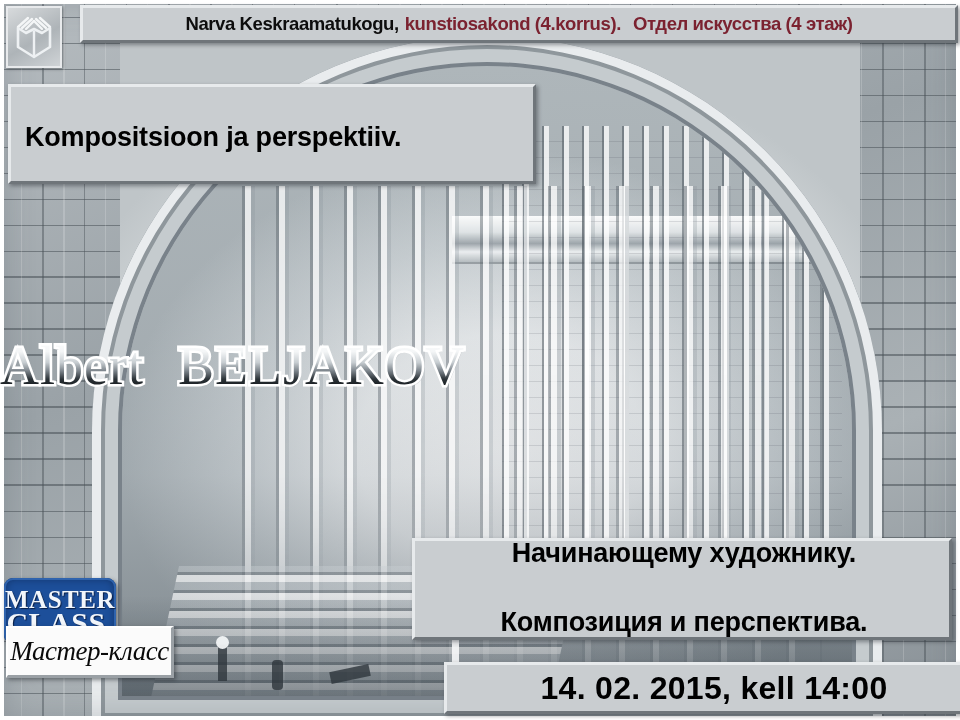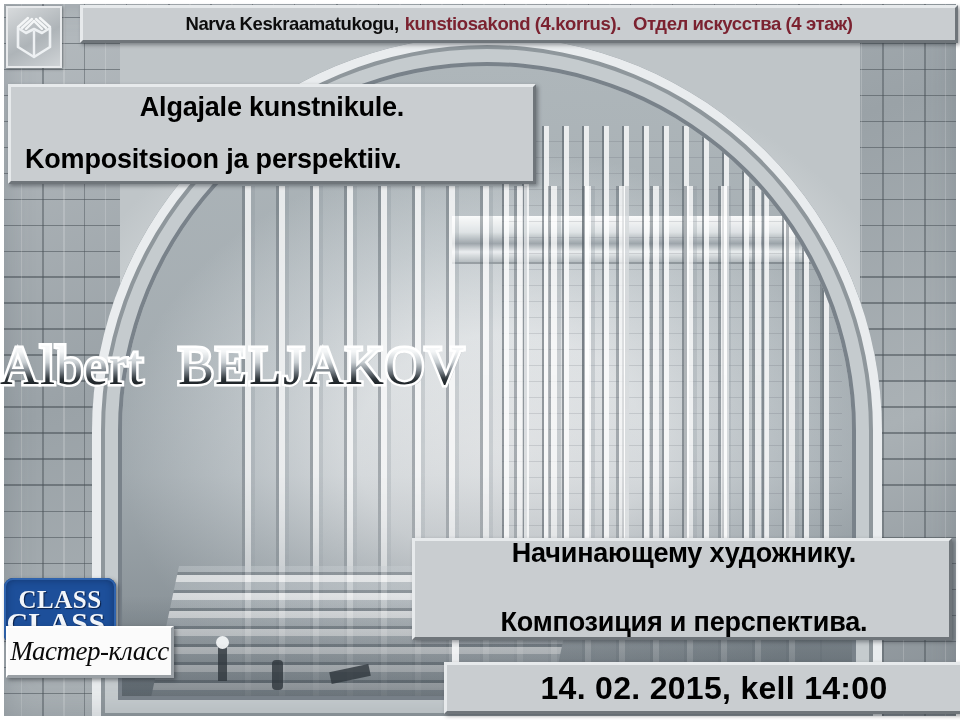--- a/index.html
+++ b/index.html
@@ -388,21 +388,20 @@
     </svg>
   </div>
 
   <div class="plate" id="header-plate">
     <span class="hdr-text hdr-black">Narva Keskraamatukogu,</span>
     <span class="hdr-text hdr-red" style="margin-left:6px">kunstiosakond (4.korrus).</span>
     <span class="hdr-text hdr-red" style="margin-left:12px">Отдел искусства (4 этаж)</span>
   </div>
 
   <div class="plate" id="title-et-plate">
-    <div class="ln ln1">Algajale kunstnikule.</div>
     <div class="ln ln2">Kompositsioon ja perspektiiv.</div>
   </div>
 
   <div id="artist-name">
     <span class="nm first">
       <span class="outline">Albert</span>
       <span class="fill">Albert</span>
     </span><span class="nm last">
       <span class="outline">BELJAKOV</span>
       <span class="fill">BELJAKOV</span>
@@ -412,21 +411,21 @@
   <div class="plate" id="title-ru-plate">
     <div class="ln ln1">Начинающему художнику.</div>
     <div class="ln ln2">Композиция и перспектива.</div>
   </div>
 
   <div class="plate" id="date-plate">
     <span class="dt">14. 02. 2015,  kell 14:00</span>
   </div>
 
   <div id="logo-masterclass">
-    <span class="mc-line mc1">CLASS</span>
+    <span class="mc-line mc1">MASTER</span>
     <span class="mc-line mc2">CLASS.</span>
   </div>
 
   <div id="logo-masterklass">
     <span class="mk-text">Мастер-класс</span>
   </div>
 
 </div>
 
 </body></html>

